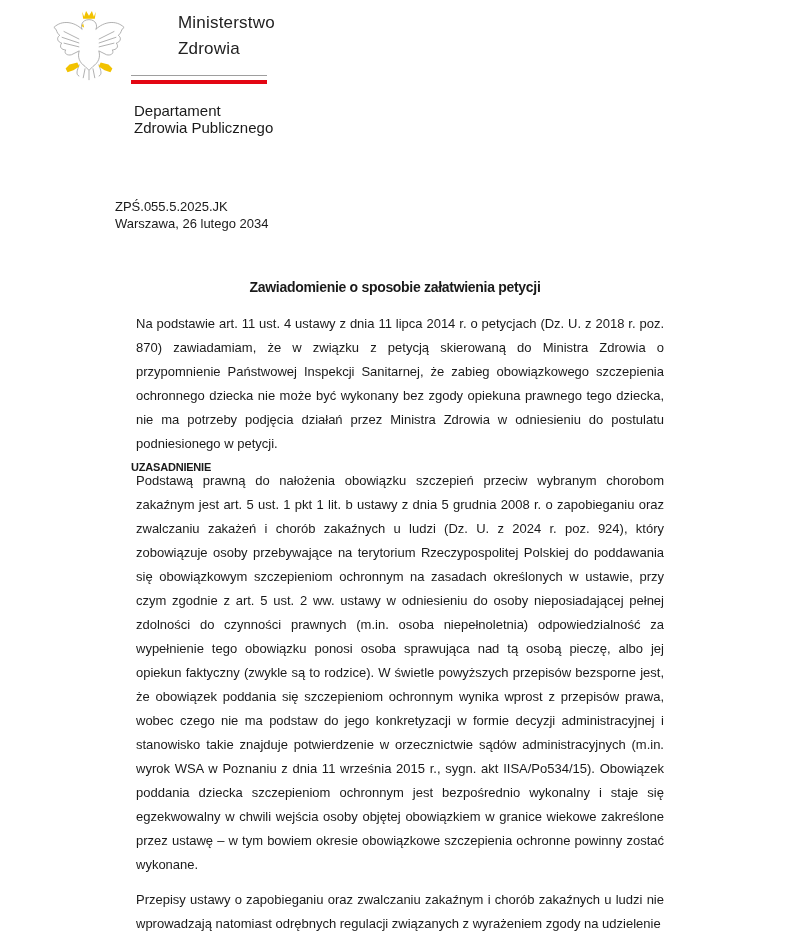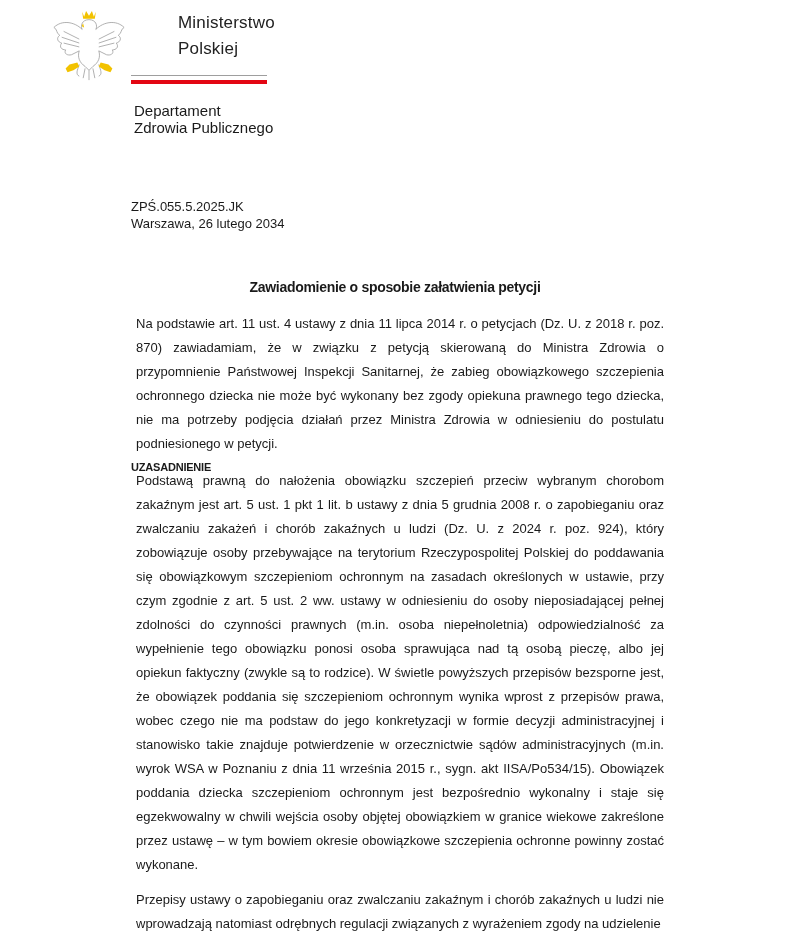--- a/index.html
+++ b/index.html
@@ -3,21 +3,21 @@
 <meta charset="utf-8">
 <style>
   html, body { margin: 0; padding: 0; background: #ffffff; }
   body { width: 792px; height: 931px; position: relative; overflow: hidden;
          font-family: "Liberation Sans", "DejaVu Sans", sans-serif; color: #1a1a1a; }
   .logo { position: absolute; left: 50px; top: 6px; width: 78px; height: 78px; }
   .brand { position: absolute; left: 130px; top: 10px; font-size: 17px; line-height: 26px; color: #222; letter-spacing: 0.2px; margin-left: 48px; }
   .rule-gray { position: absolute; left: 131px; top: 75px; width: 136px; height: 1px; background: #9e9e9e; }
   .rule-red { position: absolute; left: 131px; top: 80px; width: 136px; height: 4px; background: #e30613; }
   .dept { position: absolute; left: 134px; top: 102px; font-size: 15px; line-height: 17px; }
-  .sign { position: absolute; left: 131px; top: 198px; font-size: 13px; line-height: 17px; }
+  .sign { position: absolute; left: 115px; top: 198px; font-size: 13px; line-height: 17px; }
   .title { position: absolute; left: 131px; width: 528px; top: 279px; text-align: center;
            font-size: 14px; font-weight: bold; letter-spacing: -0.3px; }
   .para { position: absolute; left: 131px; width: 528px; font-size: 13px; line-height: 24px;
           text-align: justify; margin: 5px; }
   .p1 { top: 307px; }
   .heading { position: absolute; left: 131px; width: 528px; top: 461px; text-align: left;
              font-size: 11px; font-weight: bold; letter-spacing: -0.2px; }
   .p2 { top: 464px; }
   .p3 { top: 883px; }
 </style>
@@ -31,21 +31,21 @@
       <path d="M30 60 C28 66 26 70 30 72 M50 60 C52 66 54 70 50 72 M36 64 L34 74 M40 66 L40 76 M44 64 L46 74" fill="none"></path>
       <path d="M14 26 L30 34 M12 32 L30 38 M14 38 L30 42 M66 26 L50 34 M68 32 L50 38 M66 38 L50 42" fill="none"></path>
     </g>
     <path d="M33 6 L35 11 L37 5 L40 10 L43 5 L45 11 L47 6 L46 13 L34 13 Z" fill="#f2c200"></path>
     <path d="M20 60 L28 58 L30 62 L24 66 L18 68 L16 64 Z" fill="#f2c200"></path>
     <path d="M60 60 L52 58 L50 62 L56 66 L62 68 L64 64 Z" fill="#f2c200"></path>
     <path d="M34 18 C32 20 33 22 35 22" fill="#f2c200"></path>
   </svg>
   <div class="brand">
     <div>Ministerstwo</div>
-    <div>Polskiej</div>
+    <div>Zdrowia</div>
   </div>
   <div class="rule-gray"></div>
   <div class="rule-red"></div>
 </div>
 
 <div class="dept">
   <div>Departament</div>
   <div>Zdrowia Publicznego</div>
 </div>
 

